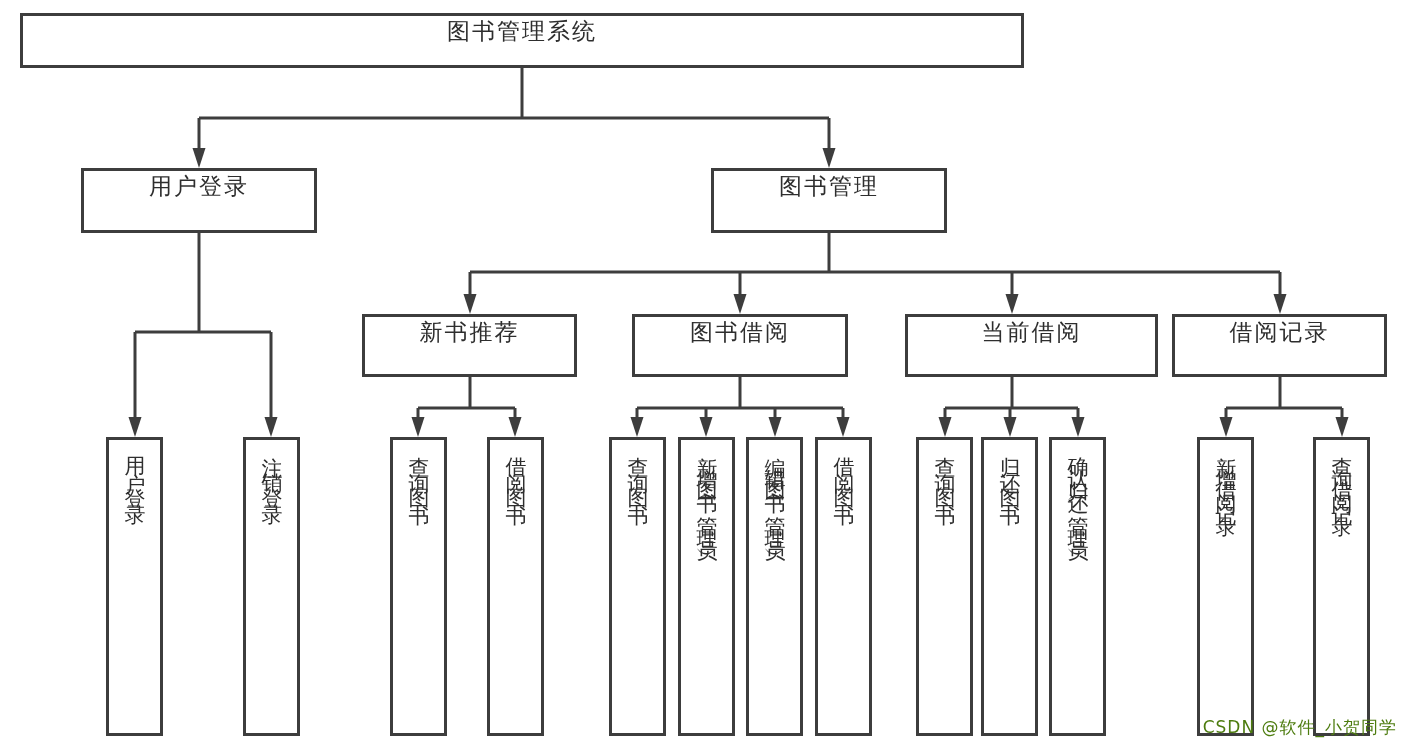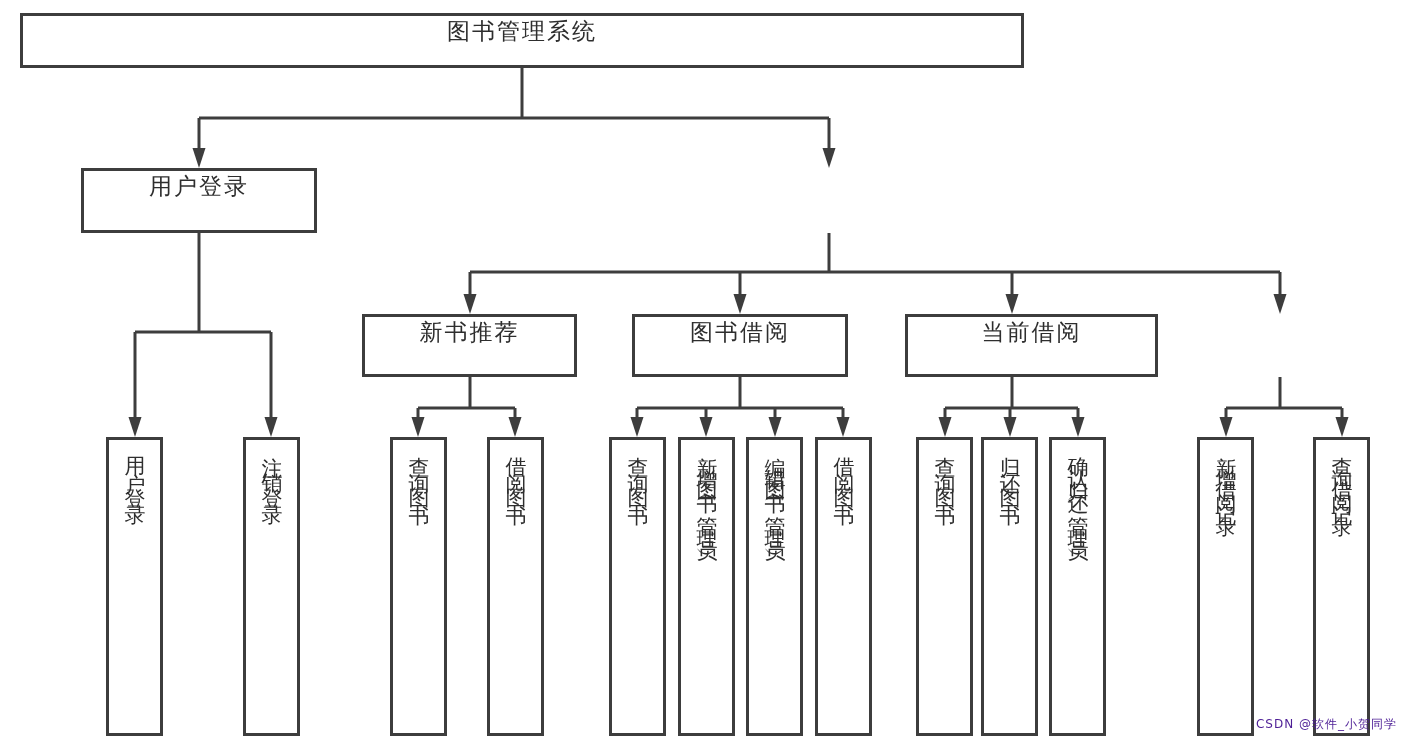--- a/index.html
+++ b/index.html
@@ -41,22 +41,22 @@
     text-orientation: mixed;
     font-size: 21px;
     line-height: 1;
     letter-spacing: 12px;
     white-space: nowrap;
   }
   .vlabel.wide { letter-spacing: 16px; }
   #watermark {
     position: absolute;
     right: 8px; top: 716px;
-    font-size: 12px;
-    color: #4c1d95;
+    font-size: 17px;
+    color: #4d7c0f;
     letter-spacing: 1px;
     z-index: 2;
     white-space: nowrap;
   }
 </style>
 </head>
 <body>
 
 <div id="stage">
 
@@ -115,29 +115,35 @@
       <polygon points="1335.5,417 1348.5,417 1342,437" fill="#3d3d3d"></polygon>
     </svg>
 
   <div class="box" style="left:20px; top:13px; width:1004px; height:55px;">
     <span class="hlabel">图书管理系统</span>
   </div>
 
   <div class="box" style="left:81px; top:168px; width:236px; height:65px;">
     <span class="hlabel">用户登录</span>
   </div>
+  <div class="box" style="left:711px; top:168px; width:236px; height:65px;">
+    <span class="hlabel">图书管理</span>
+  </div>
 
   <div class="box" style="left:362px; top:314px; width:215px; height:63px;">
     <span class="hlabel">新书推荐</span>
   </div>
   <div class="box" style="left:632px; top:314px; width:216px; height:63px;">
     <span class="hlabel">图书借阅</span>
   </div>
   <div class="box" style="left:905px; top:314px; width:253px; height:63px;">
     <span class="hlabel">当前借阅</span>
+  </div>
+  <div class="box" style="left:1172px; top:314px; width:215px; height:63px;">
+    <span class="hlabel">借阅记录</span>
   </div>
 
   <div class="box leaf" style="left:106px; top:437px;">
     <span class="vlabel wide">用户登录</span>
   </div>
   <div class="box leaf" style="left:243px; top:437px;">
     <span class="vlabel wide">注销登录</span>
   </div>
 
   <div class="box leaf" style="left:390px; top:437px;">

